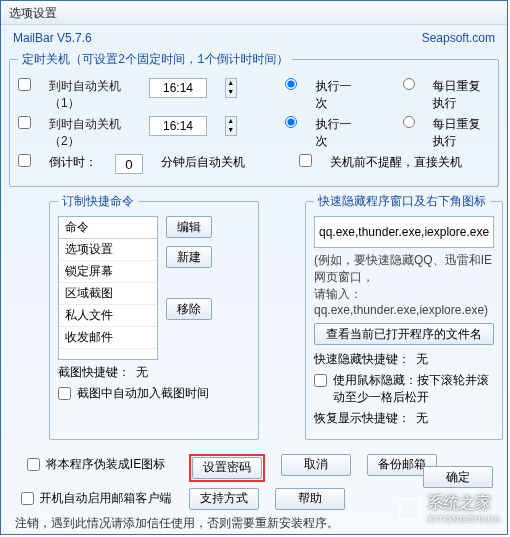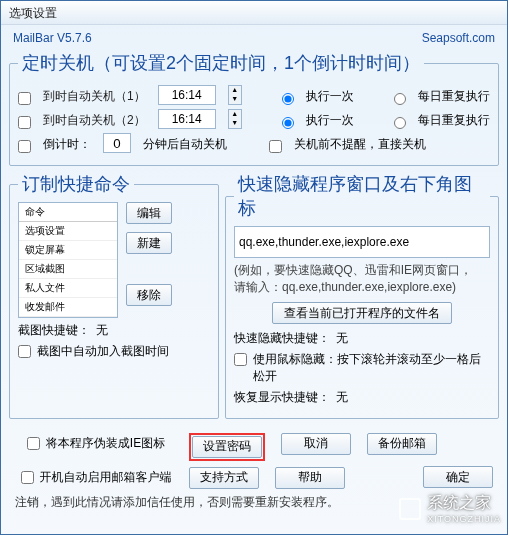--- a/index.html
+++ b/index.html
@@ -32,42 +32,42 @@
     display: flex; justify-content: space-between;
     color: #1a4ea0; font-size: 12px; padding: 2px 4px 6px 4px;
   }
   fieldset {
     border: 1px solid #9db7d1;
     border-radius: 2px;
     padding: 6px 8px 8px 8px;
     margin-bottom: 6px;
     position: relative;
   }
-  legend { color: #1a4ea0; padding: 0 4px; font-size: 18px; }
-  .row { display: flex; align-items: flex-end; gap: 12px; margin: 4px 0; }
+  legend { color: #1a4ea0; padding: 0 4px; font-size: 12px; font-family: Liberation Mono, monospace; }
+  .row { display: flex; align-items: flex-start; gap: 18px; margin: 4px 0; }
   .chk { width:13px; height:13px; }
   .timebox {
     width: 58px; height: 20px; border:1px solid #9db7d1; background:#fff;
     text-align:center; font-size:12px;
   }
   .spin {
     width:14px; height:20px; display:flex; flex-direction:column;
     border:1px solid #9db7d1; background:#eef3f8;
   }
   .spin div{flex:1; font-size:7px; text-align:center; line-height:8px; cursor:pointer;}
   .radio { width:12px; height:12px; }
   .numbox {
     width:28px; height:20px; border:1px solid #9db7d1; background:#fff;
     text-align:center;
   }
   .cols { display:flex; gap:6px; }
-  .col { flex:1; }
+  .col { flex:1;margin-left:40px; }
   .listbox {
-    width:100px; height:116px; border:1px solid #9db7d1; background:#fff;
-    overflow:hidden; font-size:10px;
+    width:100px; height:144px; border:1px solid #9db7d1; background:#fff;
+    overflow:hidden; font-size:12px;
   }
   .listbox div{ padding:2px 6px; border-bottom:1px solid #eee; }
   .listbox div:first-child{ border-bottom:1px solid #ccc; }
   .btn {
     height:22px; padding:0 10px; border:1px solid #8ea9c4;
     background:linear-gradient(#fdfdfd,#e3ecf5); border-radius:2px;
     font-size:12px; cursor:pointer; min-width:46px;
   }
   .btn.wide{ min-width:70px; }
   .btn.xwide{ width:180px; }

